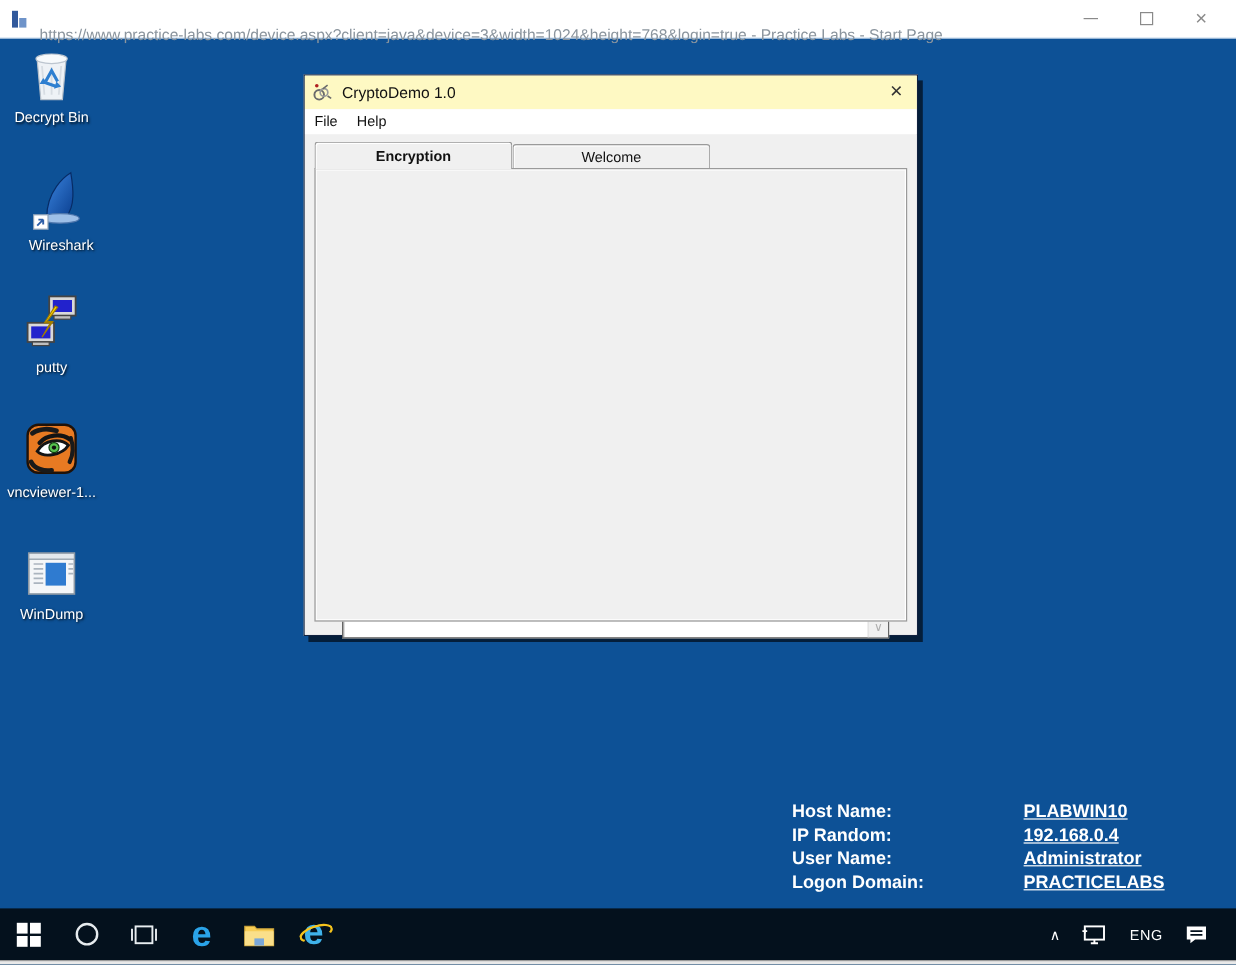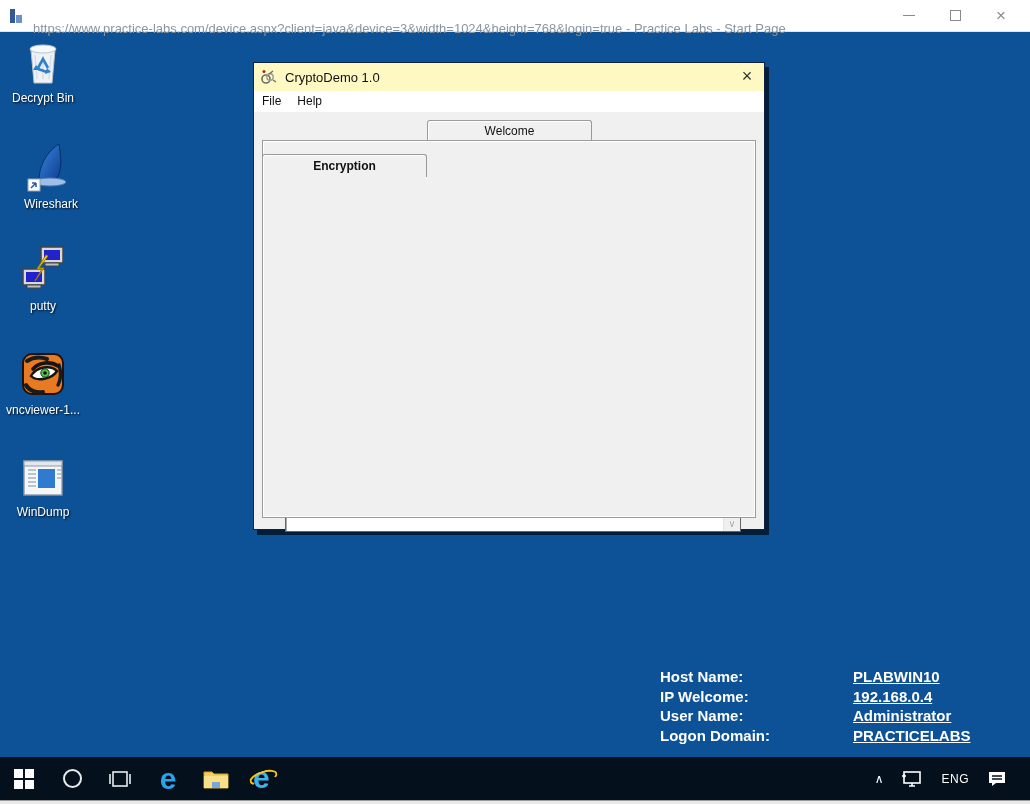--- a/index.html
+++ b/index.html
@@ -38,21 +38,21 @@
   .dlg-close { position:absolute; right:6px; top:2px; width:22px; height:22px; display:flex; align-items:center; justify-content:center;
     font-size:18px; color:#333; }
   .dlg-menubar { position:absolute; left:0; top:28px; width:100%; height:21px; background:#fff; display:flex; font-size:12px; color:#111; }
   .menu-item { padding:3px 8px 0 8px; }
   .dlg-client { position:absolute; left:0; top:49px; width:100%; height:417px; background:#f0f0f0; }
 
   .tabctrl { position:absolute; left:8px; top:6px; width:494px; height:400px; }
   .tabs { position:absolute; left:0; top:0; height:23px; display:flex; }
   .tab { width:165px; text-align:center; font-size:12px; color:#111; position:relative; }
   .tab.active { height:23px; background:#f0f0f0; border:1px solid #9a9a9a; border-bottom:none; border-radius:3px 3px 0 0;
-    box-shadow:inset 1px 1px 0 #fff; font-weight:bold; z-index:3; padding-top:4px;margin-top:36px; }
+    box-shadow:inset 1px 1px 0 #fff; font-weight:bold; z-index:3; padding-top:4px; }
   .tab.inactive { height:21px; margin-top:2px; background:#f0f0f0; border:1px solid #9a9a9a; border-bottom:none;
     border-radius:3px 3px 0 0; box-shadow:inset 1px 1px 0 #fff; padding-top:3px; z-index:1; }
   .tabpanel { position:absolute; left:0; top:22px; width:494px; height:378px; background:#f0f0f0;
     border:1px solid #9a9a9a; box-shadow:inset 1px 1px 0 #fff, inset -1px -1px 0 #fff; z-index:2; }
 
   .lbl { position:absolute; font-size:12px; color:#111; }
   .field { position:absolute; background:#fff; border:1px solid #656565; box-shadow:inset 1px 1px 0 #a9a9a9; font-size:12px; color:#111; }
 
   .combo { display:flex; align-items:center; }
   .combo-text { flex:1; padding-left:4px; font-size:12px; color:#111; }
@@ -182,21 +182,21 @@
       </svg>
       <div class="icon-label">WinDump</div>
     </div>
 
     <div class="bginfo">
       <div class="bginfo-row">
         <div class="bginfo-label">Host Name:</div>
         <div class="bginfo-value">PLABWIN10</div>
       </div>
       <div class="bginfo-row">
-        <div class="bginfo-label">IP Welcome:</div>
+        <div class="bginfo-label">IP Random:</div>
         <div class="bginfo-value">192.168.0.4</div>
       </div>
       <div class="bginfo-row">
         <div class="bginfo-label">User Name:</div>
         <div class="bginfo-value">Administrator</div>
       </div>
       <div class="bginfo-row">
         <div class="bginfo-label">Logon Domain:</div>
         <div class="bginfo-value">PRACTICELABS</div>
       </div>

